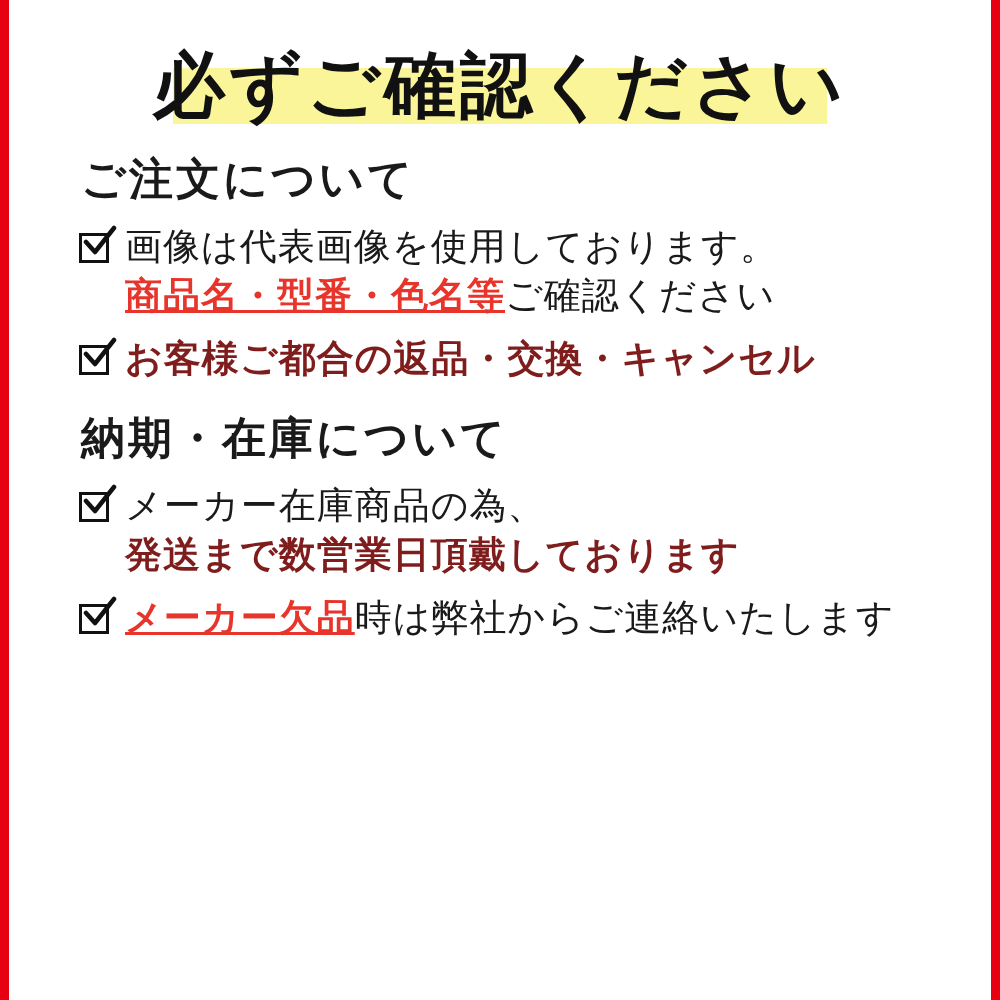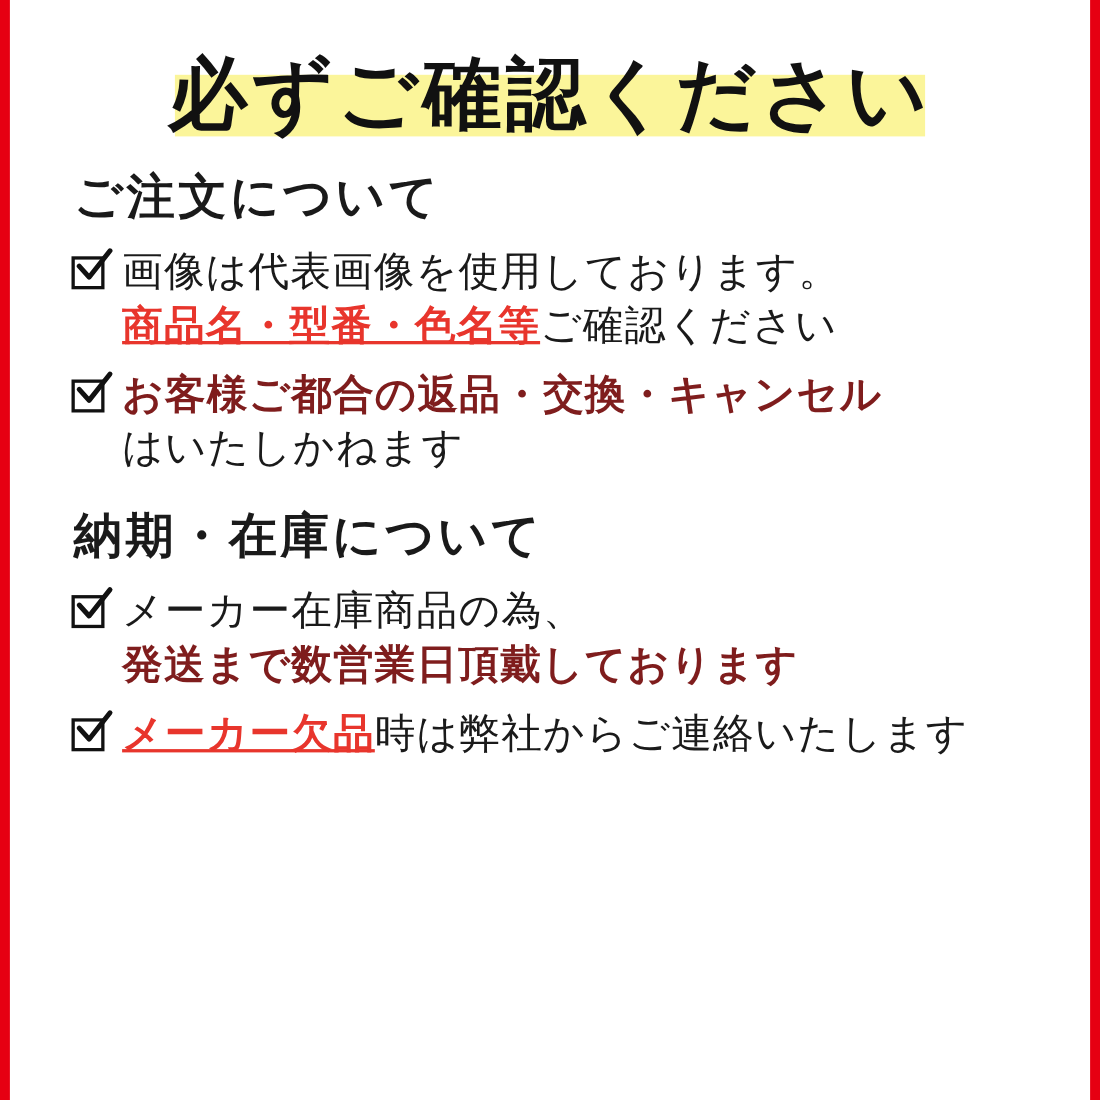--- a/index.html
+++ b/index.html
@@ -21,21 +21,21 @@
     border-left: 9px solid #e60012;
     border-right: 9px solid #e60012;
     background: #ffffff;
   }
   .inner {
     position: absolute;
     left: 0;
     top: 0;
     right: 0;
     bottom: 0;
-    padding: 0 30px;
+    padding: 0 44px;
   }
 
   
   .title-wrap {
     position: relative;
     text-align: center;
     margin-top: 30px;
     height: 110px;
   }
   .title-highlight {
@@ -154,21 +154,20 @@
 
     <div class="item">
       <div class="check">
         <div class="box"></div>
         <svg class="tick" viewBox="0 0 36 36" aria-hidden="true">
             <path d="M5 17 L14 27 L33 3" fill="none" stroke="#111111" stroke-width="4.5" stroke-linecap="round" stroke-linejoin="round"></path>
           </svg>
       </div>
       <div class="lines">
         <div class="line all-red">お客様ご都合の返品・交換・キャンセル</div>
-        <div class="line">はいたしかねます</div>
       </div>
     </div>
 
 
     <div class="section-heading second">納期・在庫について</div>
 
     <div class="item">
       <div class="check">
         <div class="box"></div>
         <svg class="tick" viewBox="0 0 36 36" aria-hidden="true">

